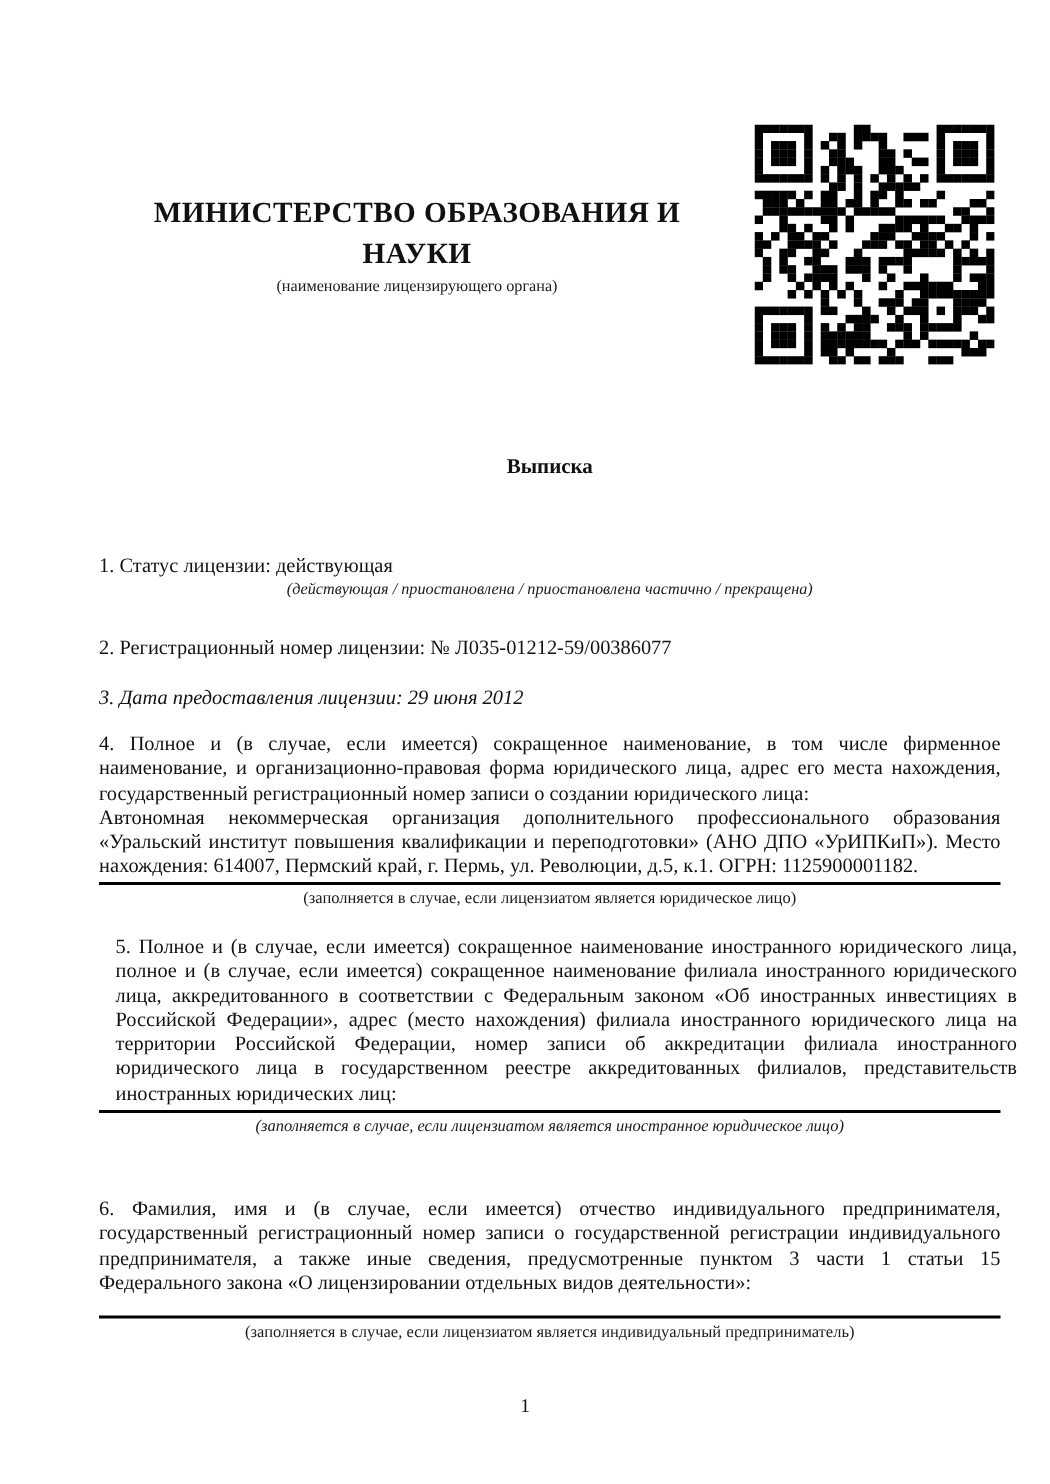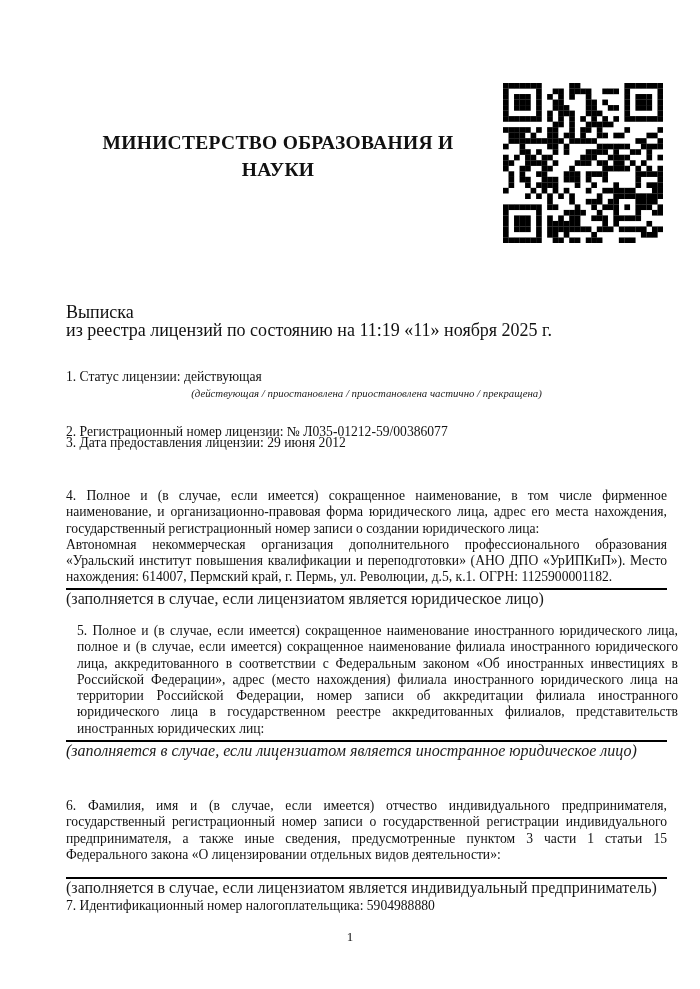--- a/index.html
+++ b/index.html
@@ -22,52 +22,53 @@
   }
   .header .h-caption {
     font-size: 10.8px; line-height: 12px; margin-top: 2px; color: #1a1a1a;
   }
 
   .qr { position: absolute; left: 503px; top: 83px; width: 160px; height: 160px; }
   .qr svg { display: block; width: 160px; height: 160px; }
 
   .doc-title {
     position: absolute; left: 66px; top: 303px; width: 601px;
-    text-align: left; font-size: 18px; line-height: 18px;
+    text-align: center; font-size: 14px; line-height: 18px; font-weight: bold;
   }
 
   .item {
     position: absolute; left: 66px; width: 601px;
     font-size: 13.6px; line-height: 16.3px;
   }
   .item .para {
     text-align: justify; text-align-last: left;
   }
   .item .sub-caption {
     text-align: center; font-size: 10.8px; line-height: 12px; margin-top: 2px; color: #1a1a1a; font-style: italic;
   }
 
   .rule-block { position: absolute; left: 66px; width: 601px; }
   .rule-block .rule { border-top: 2px solid #000000; width: 601px; height: 0; }
   .rule-block .rule-caption {
-    font-size: 16px; line-height: 12px; margin-top: 3px; color: #1a1a1a;
+    text-align: center; font-size: 11px; line-height: 12px; margin-top: 3px; color: #1a1a1a;
   }
 
   .page-number {
     position: absolute; left: 0; top: 929px; width: 700px;
     text-align: center; font-size: 13px;
   }
 </style>
 </head>
 <body>
 
 <div class="page">
 
   <div class="header">
     <div class="h-line">МИНИСТЕРСТВО ОБРАЗОВАНИЯ И НАУКИ</div>
+    <div class="h-caption">(наименование лицензирующего органа)</div>
   </div>
 
   <div class="qr">
     <svg id="qr-svg" viewBox="0 0 160 160" xmlns="http://www.w3.org/2000/svg" fill="#000000">
         <rect x="0.00" y="0.00" width="5.67" height="5.67"></rect>
         <rect x="5.52" y="0.00" width="5.67" height="5.67"></rect>
         <rect x="11.03" y="0.00" width="5.67" height="5.67"></rect>
         <rect x="16.55" y="0.00" width="5.67" height="5.67"></rect>
         <rect x="22.07" y="0.00" width="5.67" height="5.67"></rect>
         <rect x="27.59" y="0.00" width="5.67" height="5.67"></rect>
@@ -490,33 +491,32 @@
         <rect x="88.28" y="154.48" width="5.67" height="5.67"></rect>
         <rect x="93.79" y="154.48" width="5.67" height="5.67"></rect>
         <rect x="115.86" y="154.48" width="5.67" height="5.67"></rect>
         <rect x="121.38" y="154.48" width="5.67" height="5.67"></rect>
         <rect x="126.90" y="154.48" width="5.67" height="5.67"></rect>
       </svg>
   </div>
 
   <div class="doc-title">
     <div>Выписка</div>
-    <div>из реестра лицензий по состоянию на 11:19 «11» ноября 2025 г.</div>
   </div>
 
   <div class="item" style="top: 369px;">
     <div class="para">1. Статус лицензии: действующая</div>
     <div class="sub-caption">(действующая / приостановлена / приостановлена частично / прекращена)</div>
   </div>
 
   <div class="item" style="top: 424px;">
     <div class="para">2. Регистрационный номер лицензии: № Л035-01212-59/00386077</div>
   </div>
 
-  <div class="item" style="top: 435px;">
+  <div class="item" style="top: 457px; font-style: italic;">
     <div class="para">3. Дата предоставления лицензии: 29 июня 2012</div>
   </div>
 
   <div class="item" style="top: 488px; font-family: Liberation Serif, serif;">
     <div class="para">4. Полное и (в случае, если имеется) сокращенное наименование, в том числе фирменное наименование, и организационно-правовая форма юридического лица, адрес его места нахождения, государственный регистрационный номер записи о создании юридического лица:</div>
     <div class="para">Автономная некоммерческая организация дополнительного профессионального образования «Уральский институт повышения квалификации и переподготовки» (АНО ДПО «УрИПКиП»). Место нахождения: 614007, Пермский край, г. Пермь, ул. Революции, д.5, к.1. ОГРН: 1125900001182.</div>
   </div>
 
   <div class="rule-block" style="top: 588px;">
     <div class="rule"></div>
@@ -534,19 +534,16 @@
 
   <div class="item" style="top: 778px; margin-top: 20px;">
     <div class="para">6. Фамилия, имя и (в случае, если имеется) отчество индивидуального предпринимателя, государственный регистрационный номер записи о государственной регистрации индивидуального предпринимателя, а также иные сведения, предусмотренные пунктом 3 части 1 статьи 15 Федерального закона «О лицензировании отдельных видов деятельности»:</div>
   </div>
 
   <div class="rule-block" style="top: 856px; margin-top: 21px;">
     <div class="rule"></div>
     <div class="rule-caption">(заполняется в случае, если лицензиатом является индивидуальный предприниматель)</div>
   </div>
 
-  <div class="item" style="top: 898px;">
-    <div class="para">7. Идентификационный номер налогоплательщика: 5904988880</div>
-  </div>
 
   <div class="page-number">1</div>
 
 </div>
 
 </body></html>

